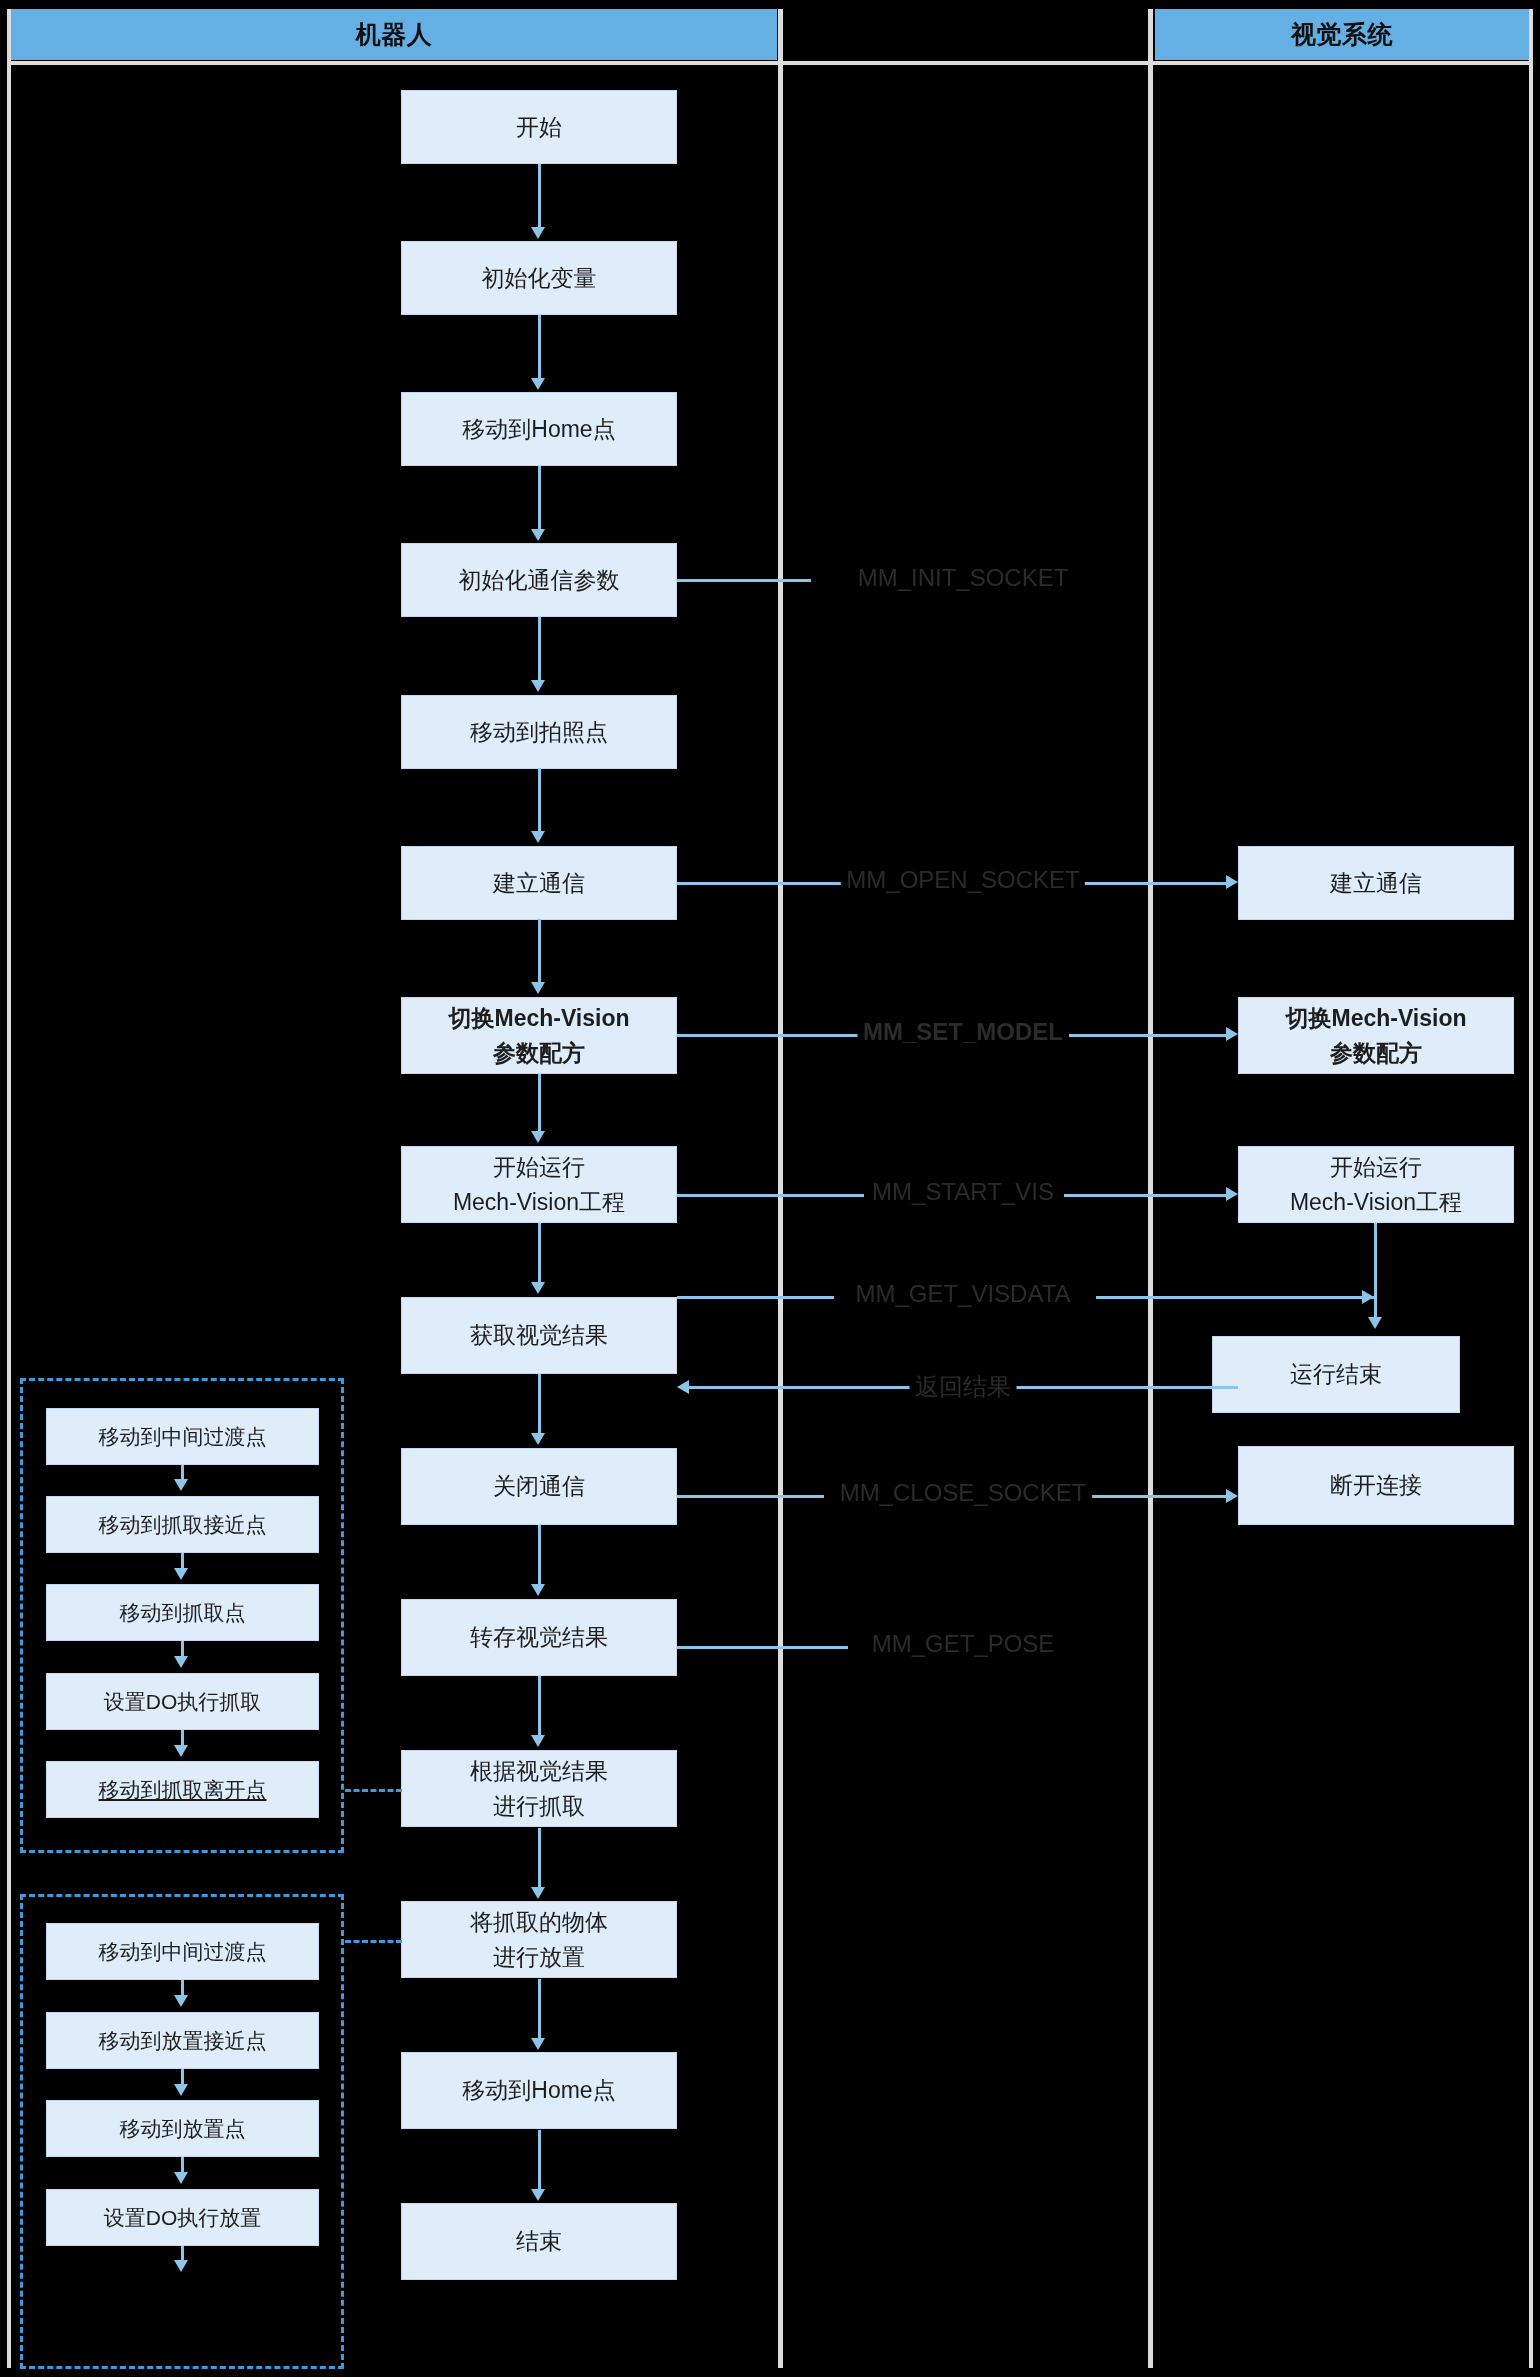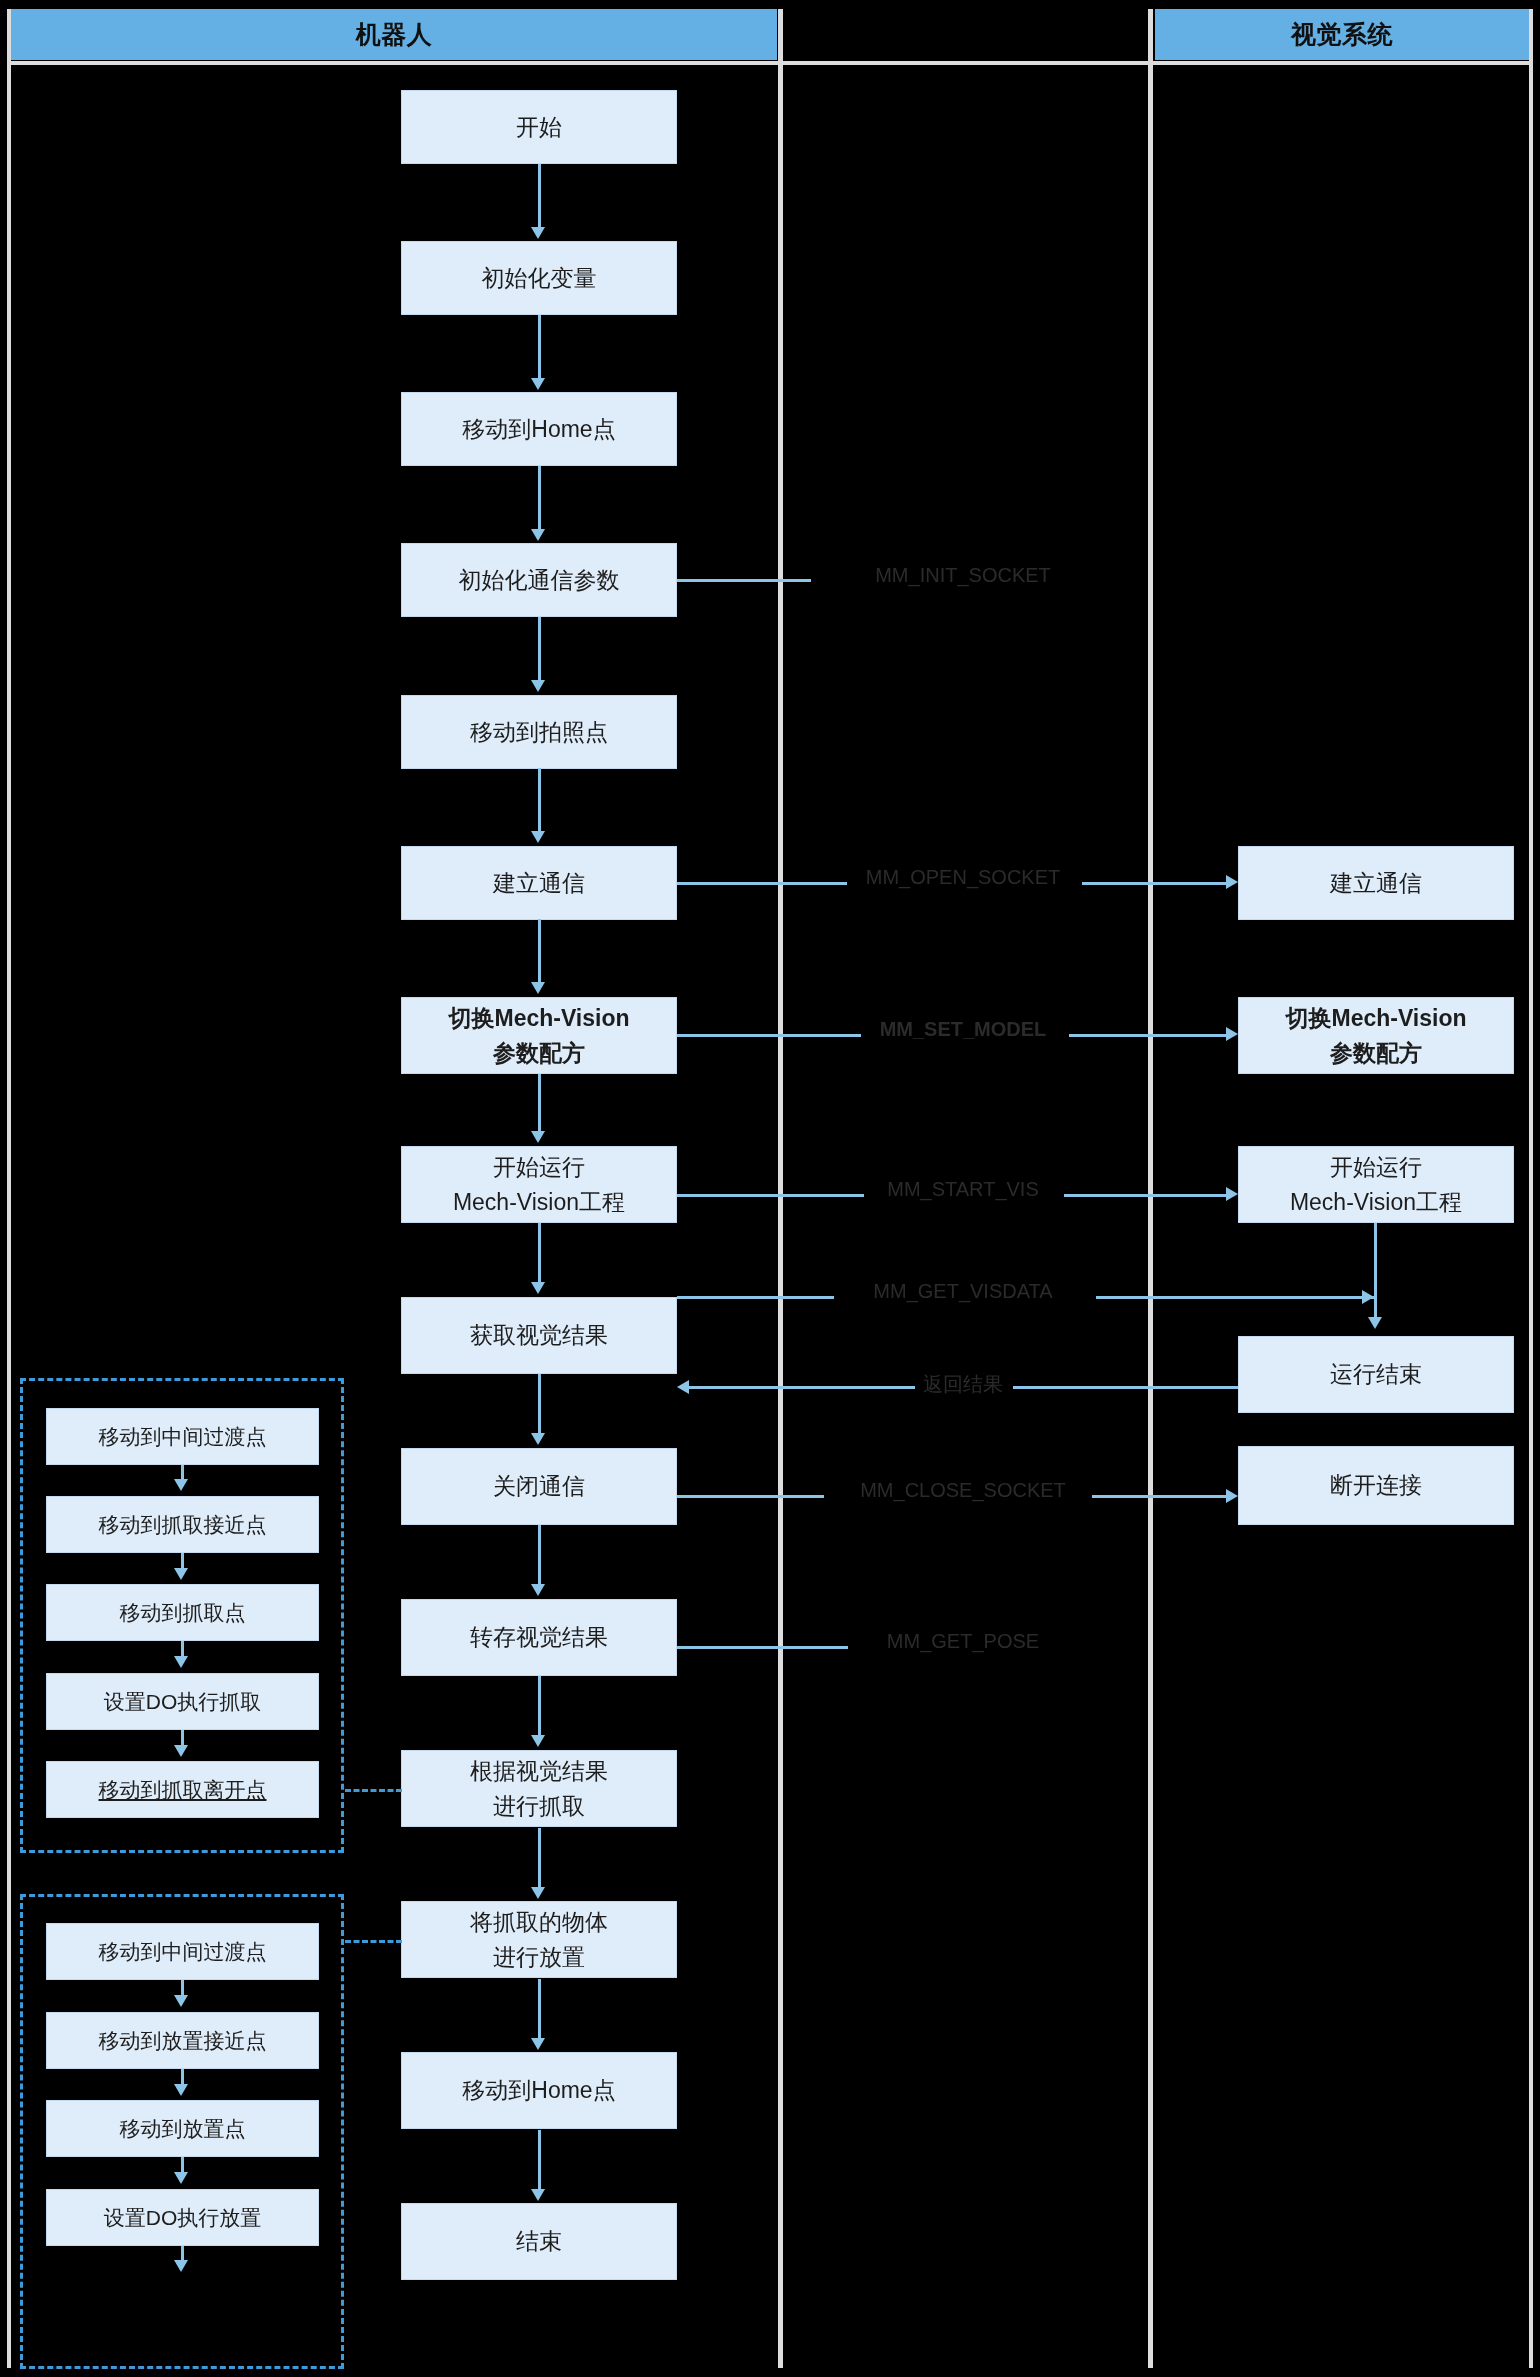--- a/index.html
+++ b/index.html
@@ -113,21 +113,21 @@
   .dash-link {
     position: absolute;
     border-top: 3.7px dashed #3f9ada;
     height: 0;
   }
 
   
   .cmd-label {
     position: absolute;
     color: #2b2b2b;
-    font-size: 20px;
+    font-size: 24px;
     text-align: center;
     white-space: nowrap;
     transform: translateX(-50%);
     background: #000000;
     padding: 0 5.5px;
   }
   .cmd-label.bold { font-weight: bold; }
 </style>
 </head>
 <body>
@@ -230,21 +230,21 @@
     <span class="ln">建立通信</span>
   </div>
   <div class="node bold" style="left:1238px; top:997px; width:276px; height:77px;">
     <span class="ln">切换Mech-Vision</span>
     <span class="ln">参数配方</span>
   </div>
   <div class="node" style="left:1238px; top:1146px; width:276px; height:77px;">
     <span class="ln">开始运行</span>
     <span class="ln">Mech-Vision工程</span>
   </div>
-  <div class="node" style="left:1238px; top:1336px; width:276px; height:77px;">
+  <div class="node" style="left:1212px; top:1336px; width:248px; height:77px;">
     <span class="ln">运行结束</span>
   </div>
   <div class="node" style="left:1238px; top:1446px; width:276px; height:79px;">
     <span class="ln">断开连接</span>
   </div>
 
   <div class="conn v" style="left:1374px; top:1223px; height:98px;"></div>
   <div class="arrow-down" style="left:1368px; top:1317px;"></div>
 
   <div class="conn h" style="left:677px; top:579px; width:134px;"></div>

